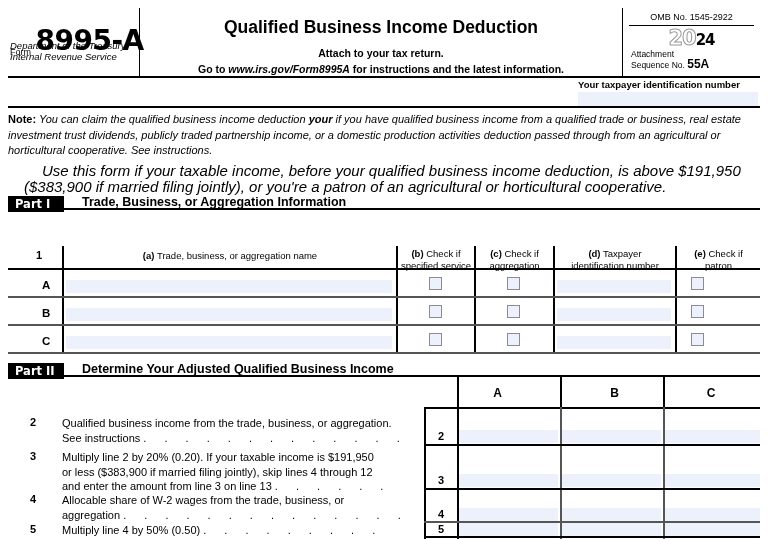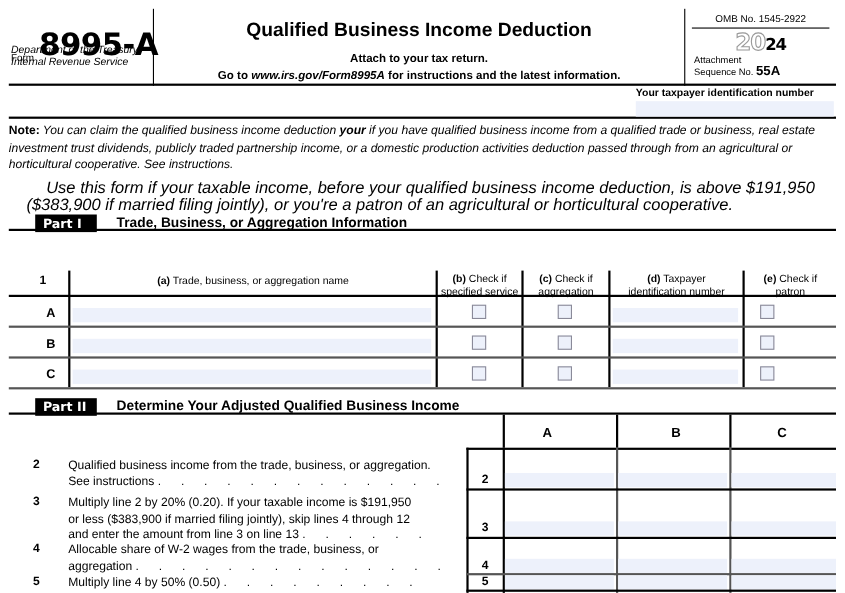--- a/index.html
+++ b/index.html
@@ -104,21 +104,20 @@
   .partbar {
     position:absolute; left:8px; width:752px; height:16px;
     border-bottom:2px solid #000;
   }
   .part-tag {
     display:inline-block; background:#000; color:#fff;
     font-size:11.5px; font-weight:bold;
     padding:1px 7px 1px 7px; height:16px; line-height:14px;
     min-width:56px; text-align:left;
     font-family:"DejaVu Sans", sans-serif;
-    margin-left:24px;
   }
   .part-title {
     display:inline-block; font-size:12.5px; font-weight:bold;
     padding-left:18px; vertical-align:top; line-height:16px;
   }
 
   .p1-instr {
     position:absolute; left:8px; top:215px; width:752px;
     font-size:10.5px; font-style:italic; line-height:14px;
   }

